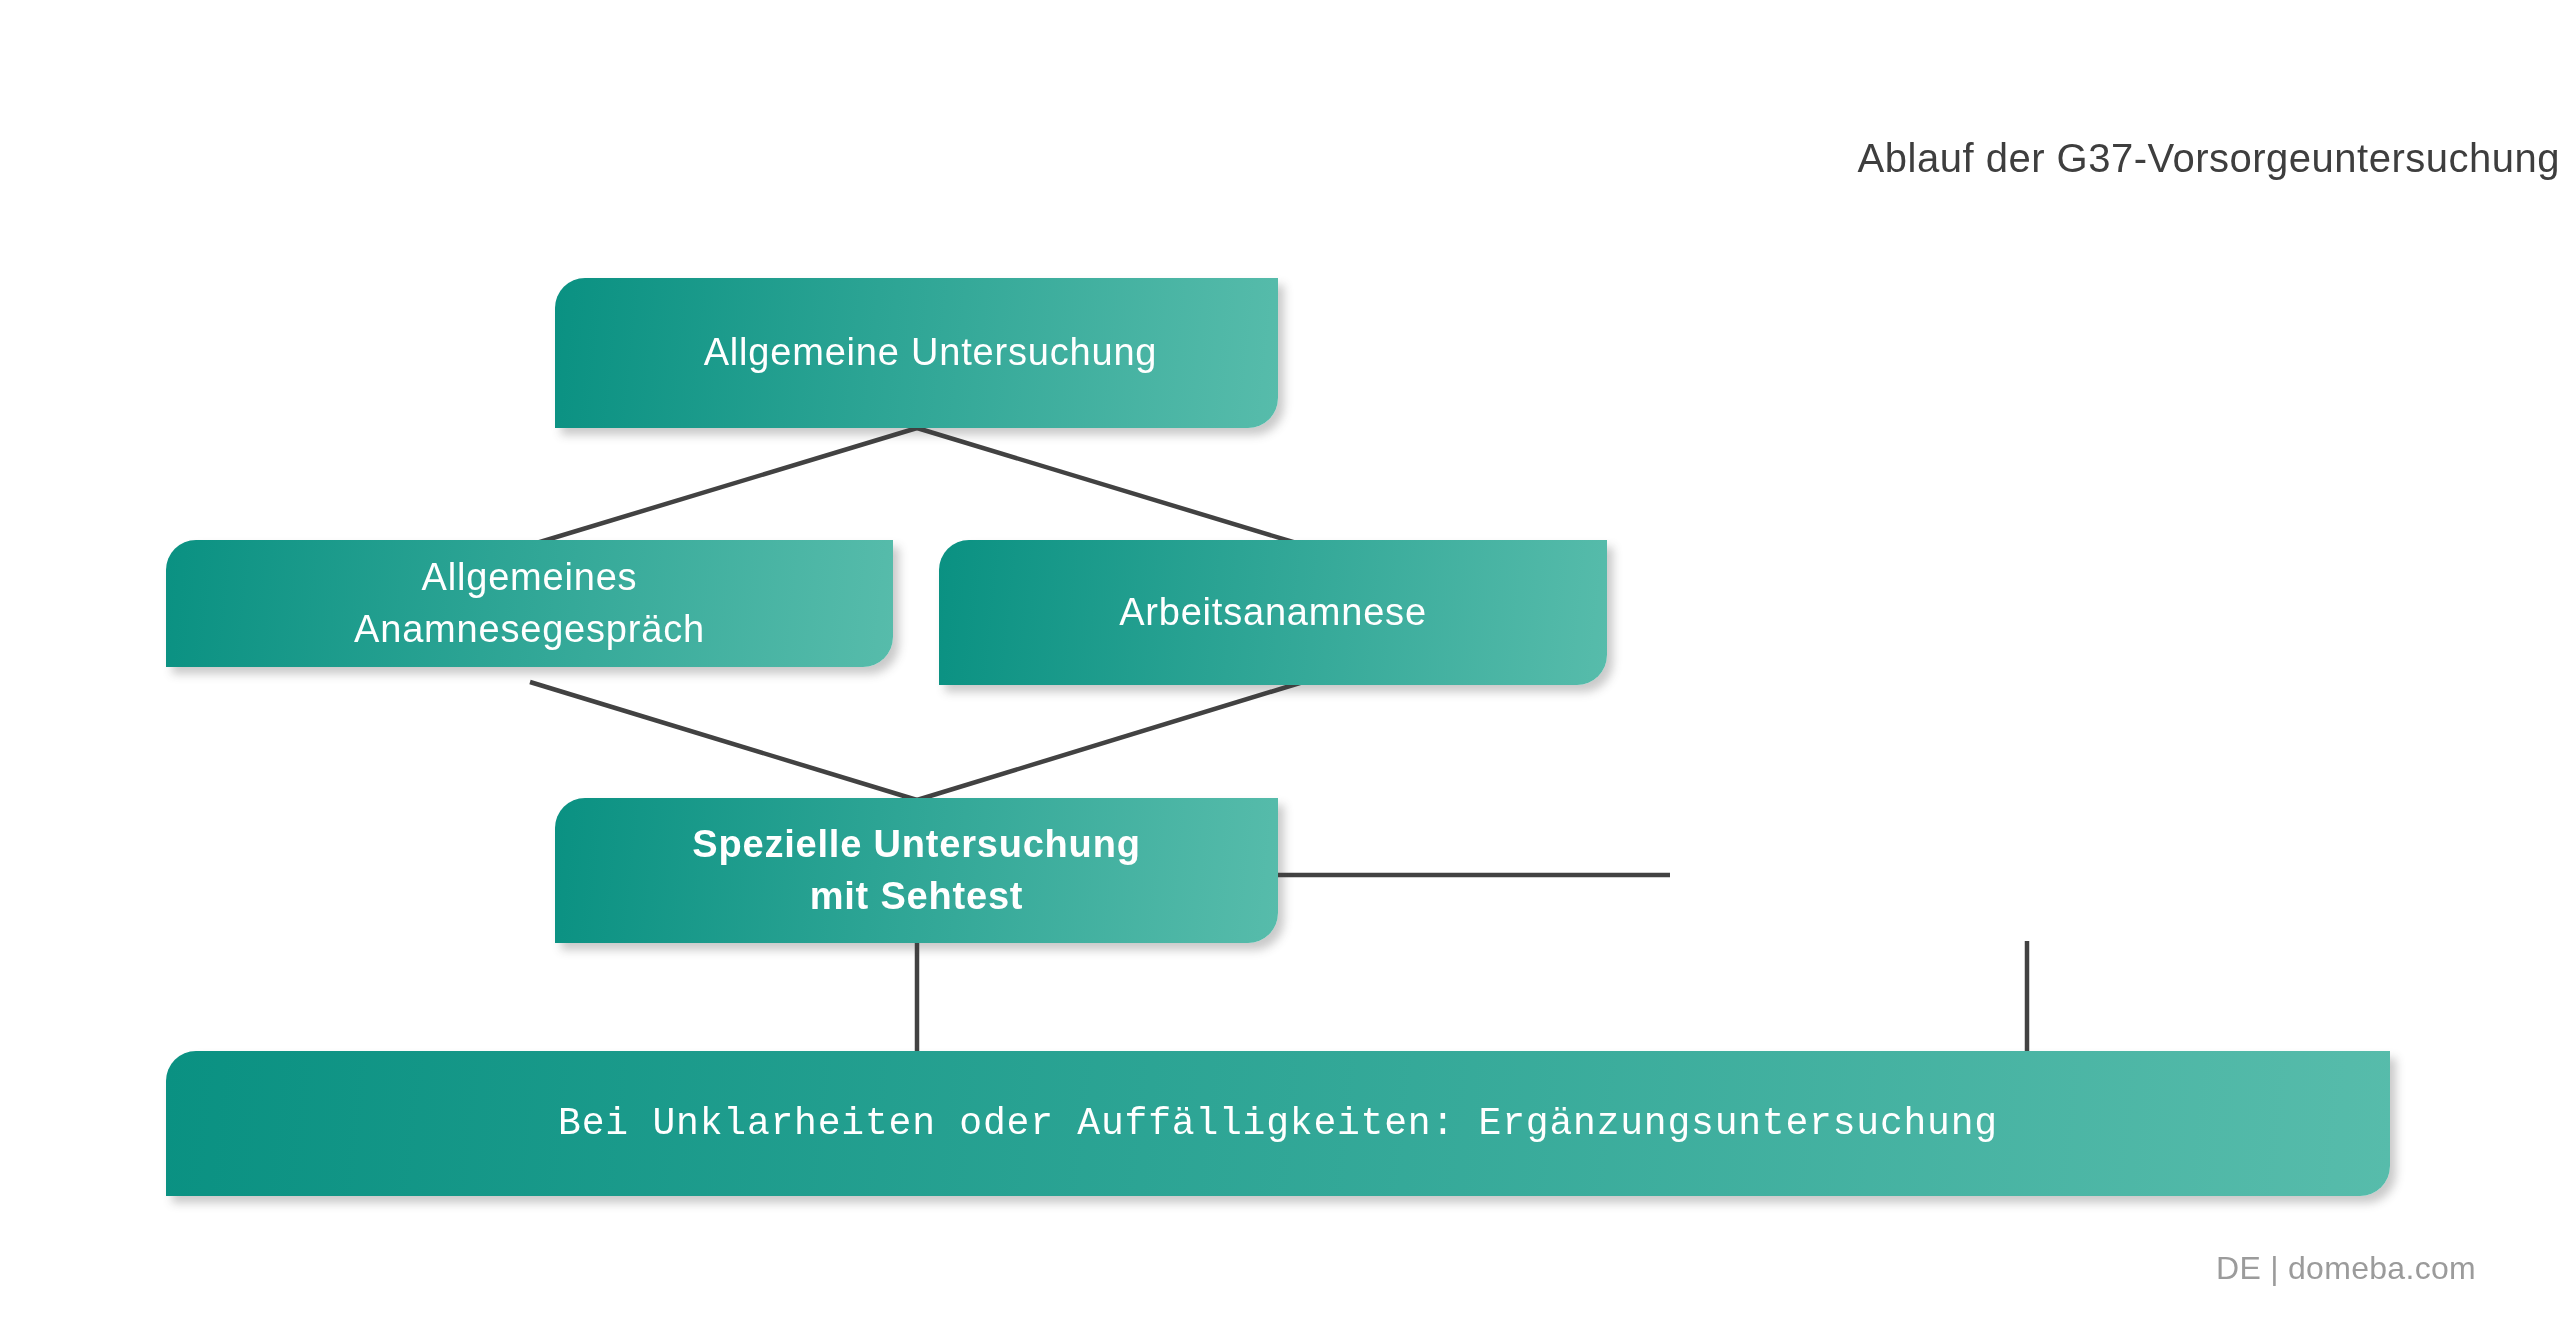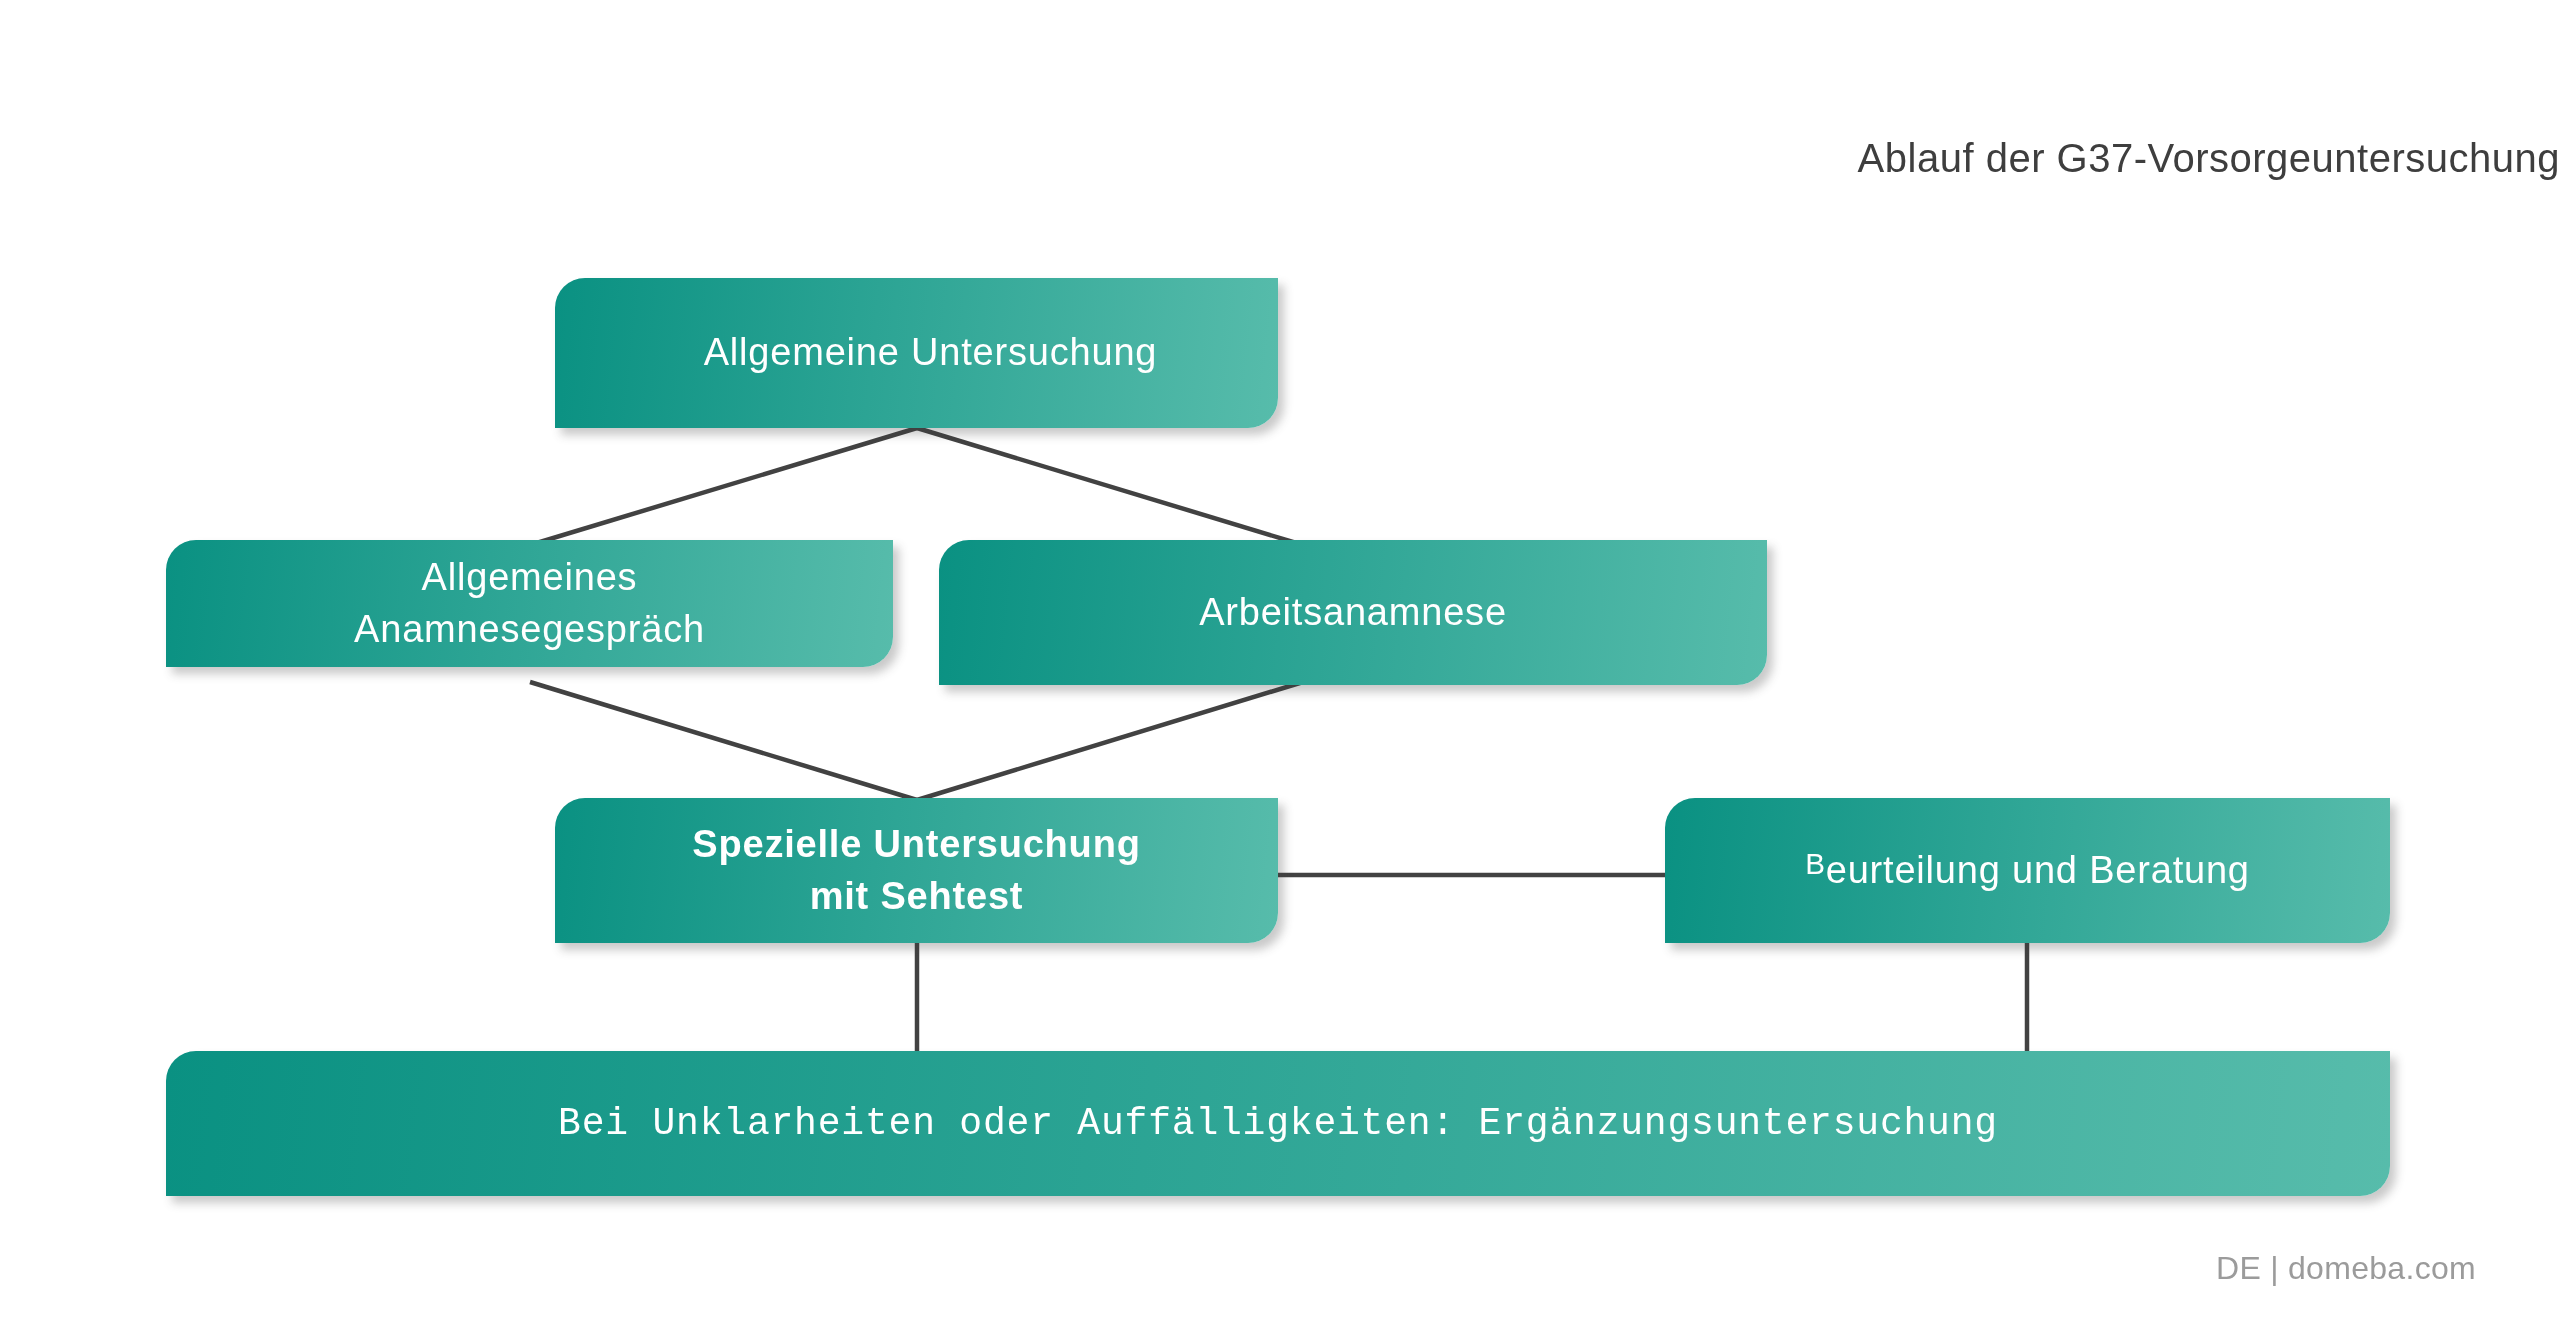--- a/index.html
+++ b/index.html
@@ -55,21 +55,21 @@
     border-radius: 30px 0 30px 0;
     box-shadow: 6px 7px 10px rgba(60, 60, 60, 0.28);
     font-size: 38px;
     font-weight: 300;
     letter-spacing: 0.8px;
     line-height: 1.35;
     white-space: pre-line;
   }
   .node-1 { left: 555px;  top: 278px;  width: 723px;  height: 150px; padding-left: 28px; }
   .node-2a { left: 166px;  top: 540px;  width: 727px;  height: 127px; }
-  .node-2b { left: 939px;  top: 540px;  width: 828px;  height: 145px; }
+  .node-2b { left: 939px;  top: 540px;  width: 668px;  height: 145px; }
   .node-3a { left: 555px;  top: 798px;  width: 723px;  height: 145px; font-weight: bold; }
   .node-3b { left: 1665px; top: 798px;  width: 725px;  height: 145px; }
   .node-4 { left: 166px;  top: 1051px; width: 2224px; height: 145px; font-family: Liberation Mono, monospace; }
   .raised-initial {
     display: inline-block;
     font-size: 0.78em;
     position: relative;
     top: -0.30em;
   }
   .footer-credit {
@@ -100,19 +100,18 @@
   <div class="node node-1">Allgemeine Untersuchung</div>
 
   <div class="node node-2a">Allgemeines
 Anamnesegespräch</div>
 
   <div class="node node-2b">Arbeitsanamnese</div>
 
   <div class="node node-3a">Spezielle Untersuchung
 mit Sehtest</div>
 
-  <div class="node node-3b"><span class="node-label"><span class="raised-initial">B</span><span>eurteilung und Beratung</span></span></div>
 
   <div class="node node-4">Bei Unklarheiten oder Auffälligkeiten: Ergänzungsuntersuchung</div>
 
   <div class="footer-credit">DE | domeba.com</div>
 
 </div>
 
 </body></html>

